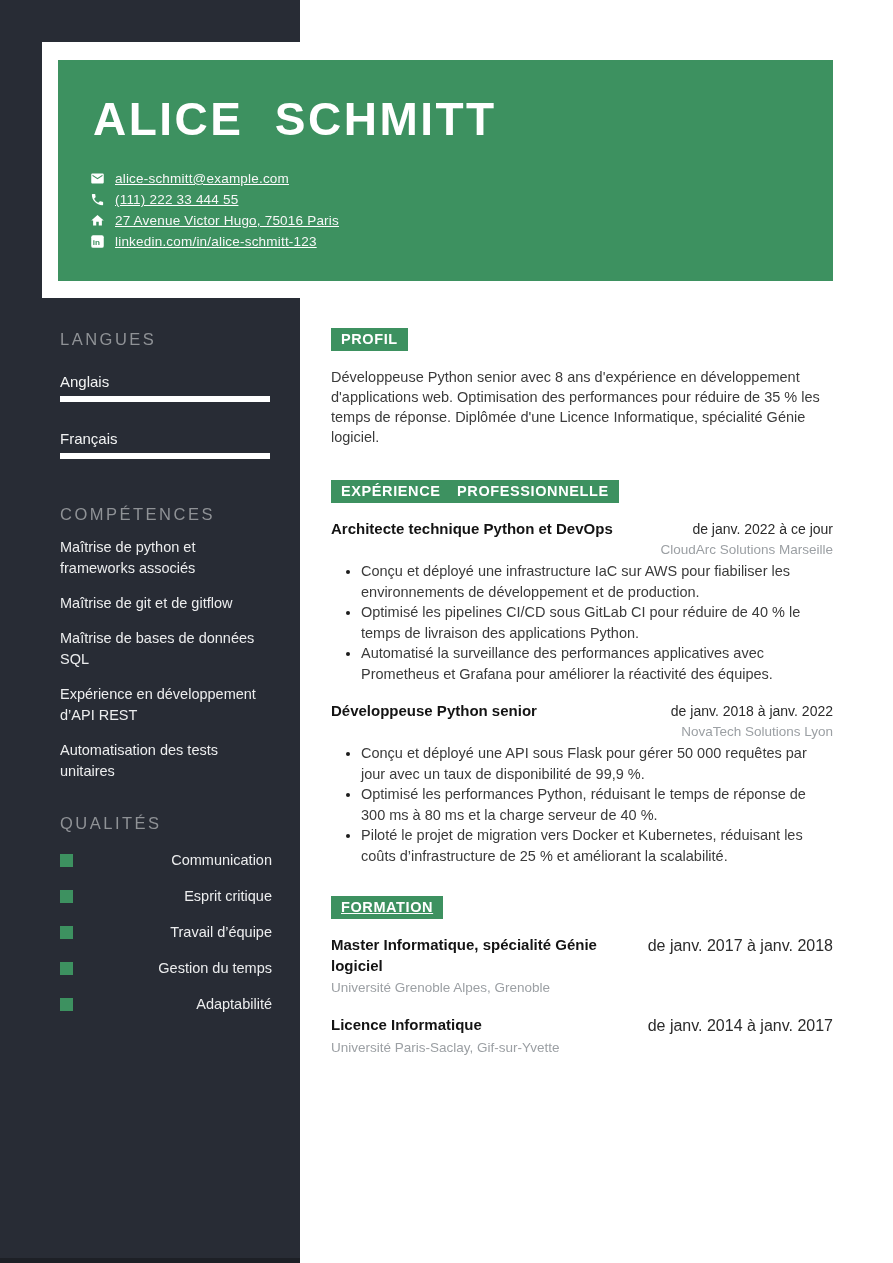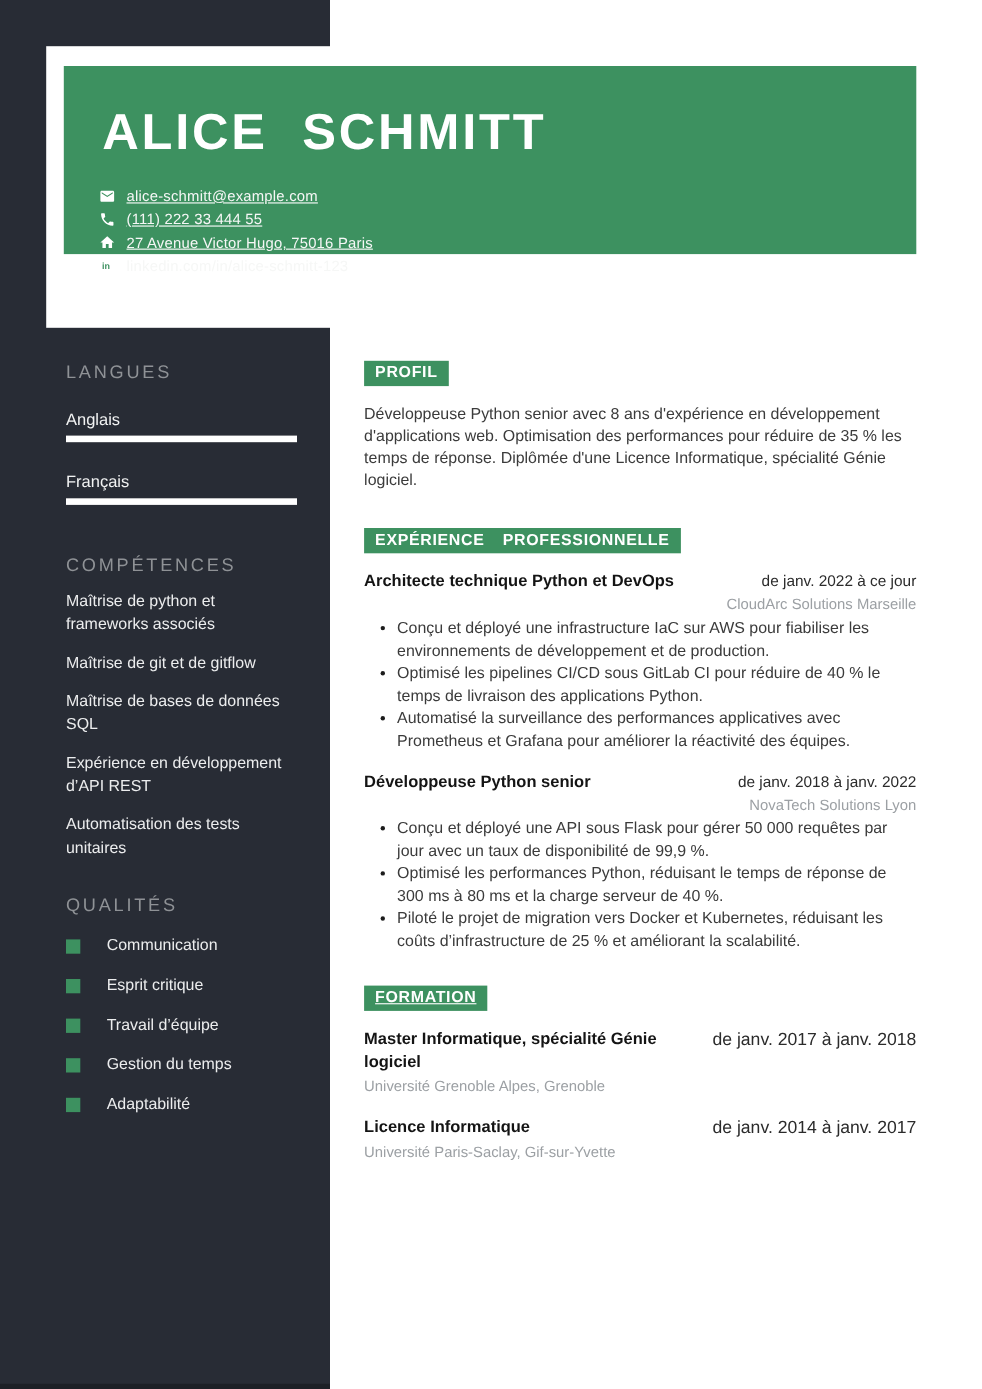--- a/index.html
+++ b/index.html
@@ -6,40 +6,40 @@
   html,body { background:#ffffff; }
   body { font-family:"Liberation Sans","DejaVu Sans",sans-serif; }
   .page { position:relative; width:893px; height:1263px; background:#ffffff; overflow:hidden; }
 
   
   .dark-col { position:absolute; left:0; top:0; width:300px; height:1263px; background:#282c35; }
   .dark-col .bottom-strip { position:absolute; left:0; bottom:0; width:100%; height:5px; background:#1d2026; }
   .white-notch { position:absolute; left:42px; top:42px; width:851px; height:256px; background:#ffffff; }
 
   
-  .green-header { position:absolute; left:58px; top:60px; width:775px; height:171px; background:#3d9160; color:#ffffff; }
+  .green-header { position:absolute; left:58px; top:60px; width:775px; height:221px; background:#3d9160; color:#ffffff; }
   .name { position:absolute; left:35px; top:33px; font-size:46px; font-weight:700; letter-spacing:2.5px; word-spacing:16px; line-height:1.15; white-space:nowrap; }
   .contacts { position:absolute; left:32px; top:108px; }
   .contact-row { display:flex; align-items:center; height:21px;text-decoration:underline; }
   .contact-icon { width:15px; height:15px; margin-right:10px; display:inline-flex; align-items:center; justify-content:center; flex-shrink:0; }
   .contact-icon svg { width:15px; height:15px; fill:#ffffff; }
   .contact-text { font-size:13.5px; color:#f6f7f6; letter-spacing:0.2px; }
 
   
   .sidebar { position:absolute; left:60px; top:330px; width:212px; color:#ecedee; }
   .side-title { font-size:16.5px; line-height:19px; font-weight:400; letter-spacing:2.5px; color:#8f9296; }
   .sec-skills { margin-top:46px; }
   .sec-qualities { margin-top:32px; }
   .lang-item { margin-top:24px; }
   .lang-item + .lang-item { margin-top:28px; }
   .lang-label { font-size:15px; line-height:18px; color:#f2f3f3; }
   .lang-bar { margin-top:5px; height:6px; width:210px; background:#ffffff; }
   .skill-item { margin-top:13px; font-size:14.5px; line-height:21px; color:#ecedee; }
   .skill-item + .skill-item { margin-top:14px; }
-  .quality-row { margin-top:19px; display:flex; align-items:center; gap:24px; height:17px; }
+  .quality-row { margin-top:19px; display:flex; align-items:center; gap:24px; height:17px;justify-content:space-between; }
   .q-square { width:13px; height:13px; background:#3d9160; flex-shrink:0; }
   .q-label { font-size:14.5px; color:#ecedee; line-height:17px; }
 
   
   .main { position:absolute; left:331px; top:328px; width:502px; }
   .badge { display:inline-block; background:#3d9160; color:#ffffff; font-size:14.5px; line-height:15px; padding:4px 10px 4px 10px; letter-spacing:0.6px; word-spacing:12px; }
   .sec-exp .badge { margin-top:33px; }
   .sec-edu .badge { margin-top:30px;text-decoration:underline; }
   .profile-para { margin-top:16px; font-size:14.5px; line-height:20px; color:#3b3b3b; }
 

